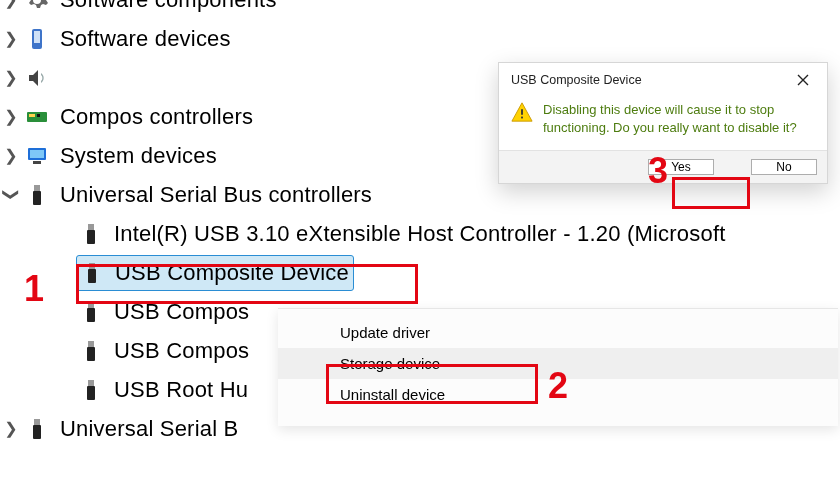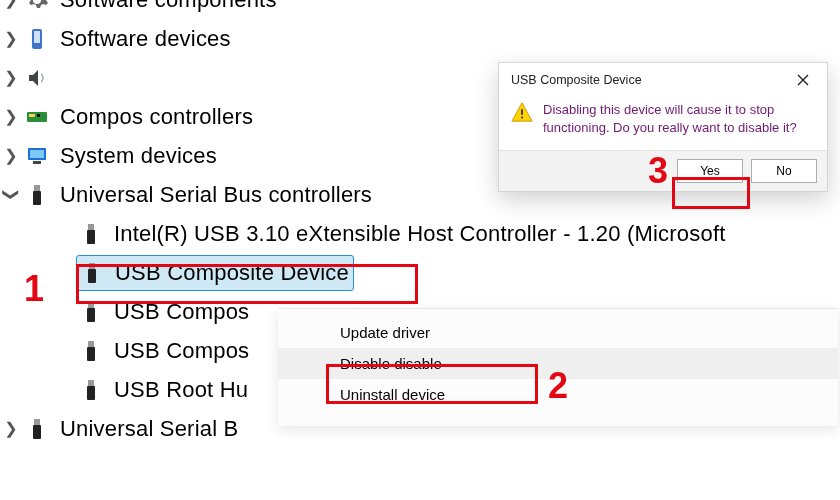--- a/index.html
+++ b/index.html
@@ -94,42 +94,43 @@
     display: flex;
     padding: 4px 12px 14px 12px;
     gap: 10px;
   }
   .warn-ico {
     width: 22px;
     height: 22px;
     flex: none;
   }
   .dialog-msg {
-    color: #701a75;
+    color: #4d7c0f;
     font-size: 13px;
     line-height: 1.35;
   }
   .dialog-btns {
     background: #f3f3f3;
     padding: 8px 10px;
     display: flex;
     gap: 8px;
     justify-content: flex-end;
     border-top: 1px solid #e2e2e2;
   }
   .btn {
     min-width: 66px;
-    height: 24px;
+    height: 16px;
     background: #fff;
     border: 1px solid #adadad;
     font-size: 12px;
     display: flex;
     align-items: center;
     justify-content: center;
     cursor: pointer;
+    margin-left: 29px;
   }
   
   .step {
     position: absolute;
     color: #e30613;
     font-family: Arial, sans-serif;
     font-weight: 700;
     font-size: 36px;
   }
   .step-box {
@@ -274,21 +275,21 @@
           <rect x="8" y="8" width="8" height="14" rx="1" fill="#222"></rect>
         </svg>
     </span>
     <span class="label">Universal Serial B</span>
   </div>
 
 </div>
 
 <div class="context-menu">
   <div class="menu-item">Update driver</div>
-  <div class="menu-item hover">Disable disable</div>
+  <div class="menu-item hover">Storage device</div>
   <div class="menu-item">Uninstall device</div>
 </div>
 
 <div class="dialog">
   <div class="dialog-title">
     <span>USB Composite Device</span>
     <span class="dialog-close">
       <svg width="12" height="12" viewBox="0 0 12 12">
           <path d="M1 1l10 10M11 1L1 11" stroke="#222" stroke-width="1.4"></path>
         </svg>

